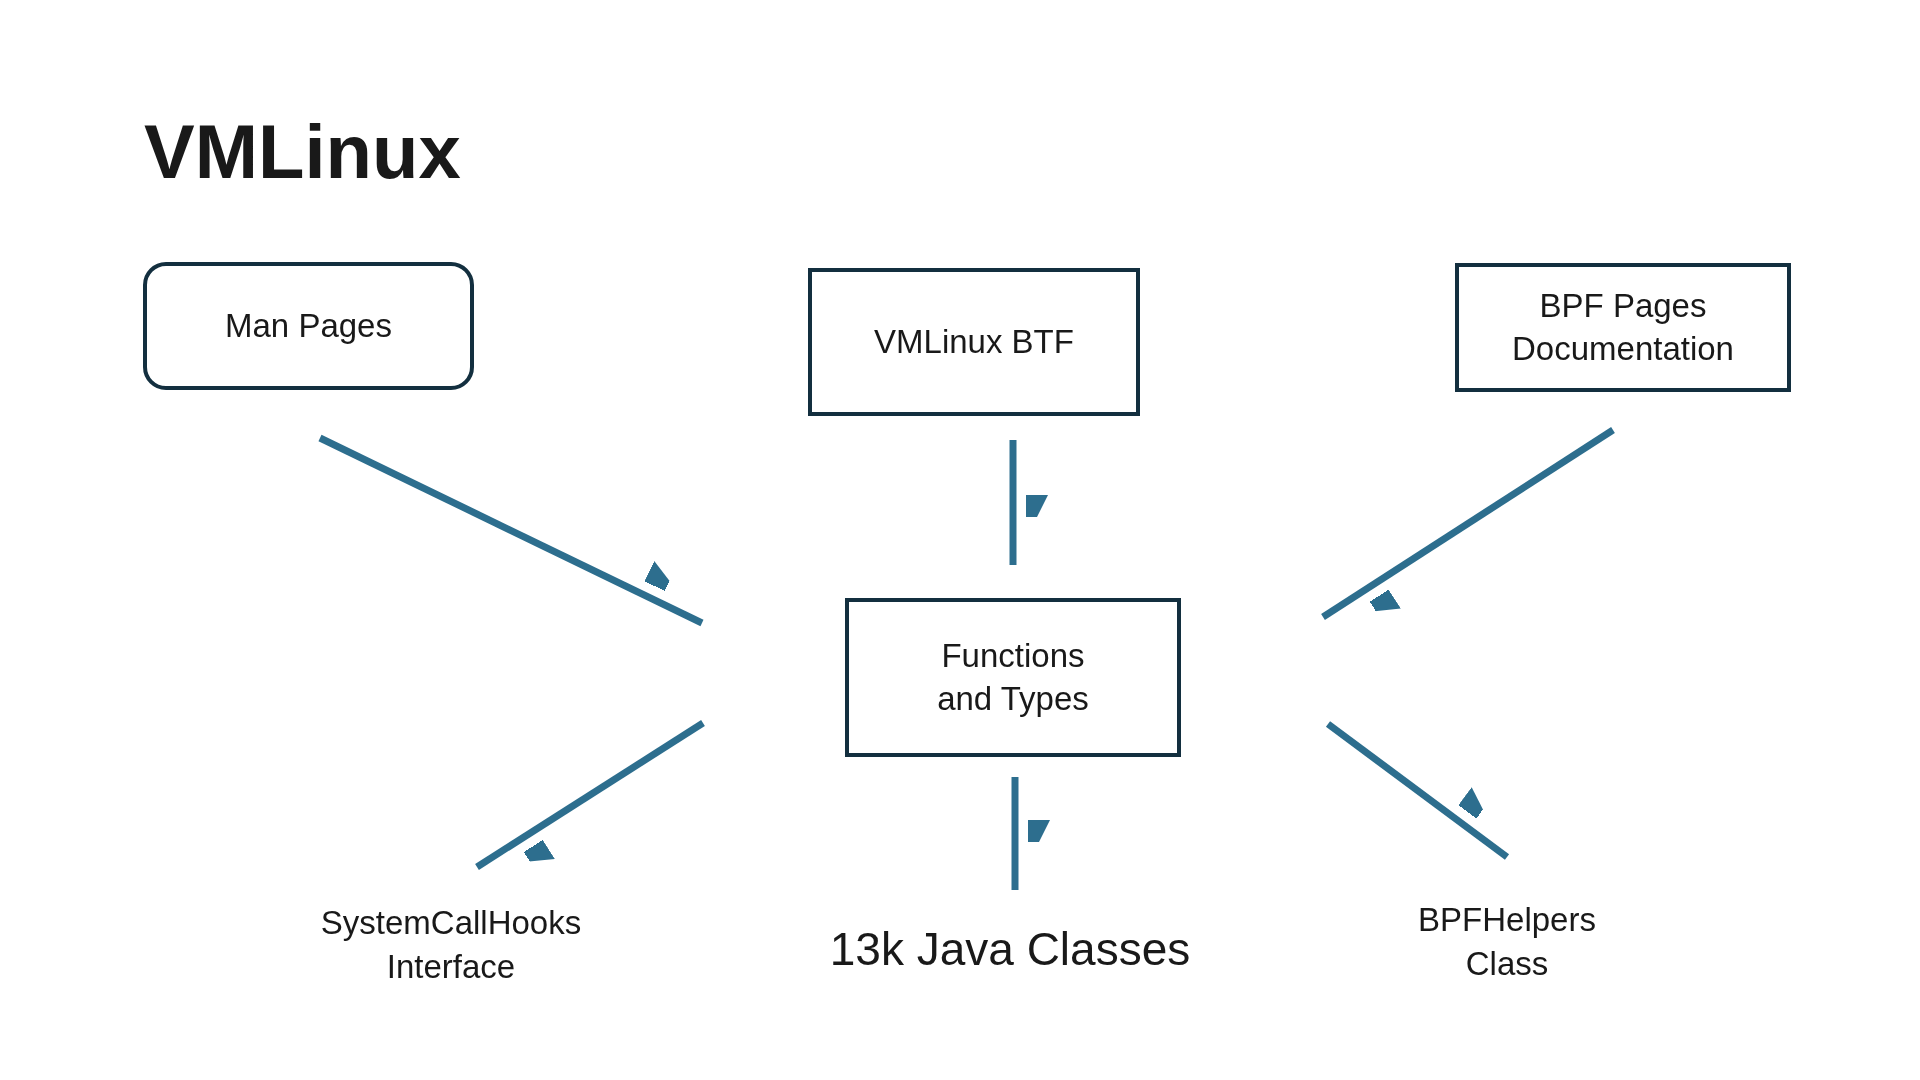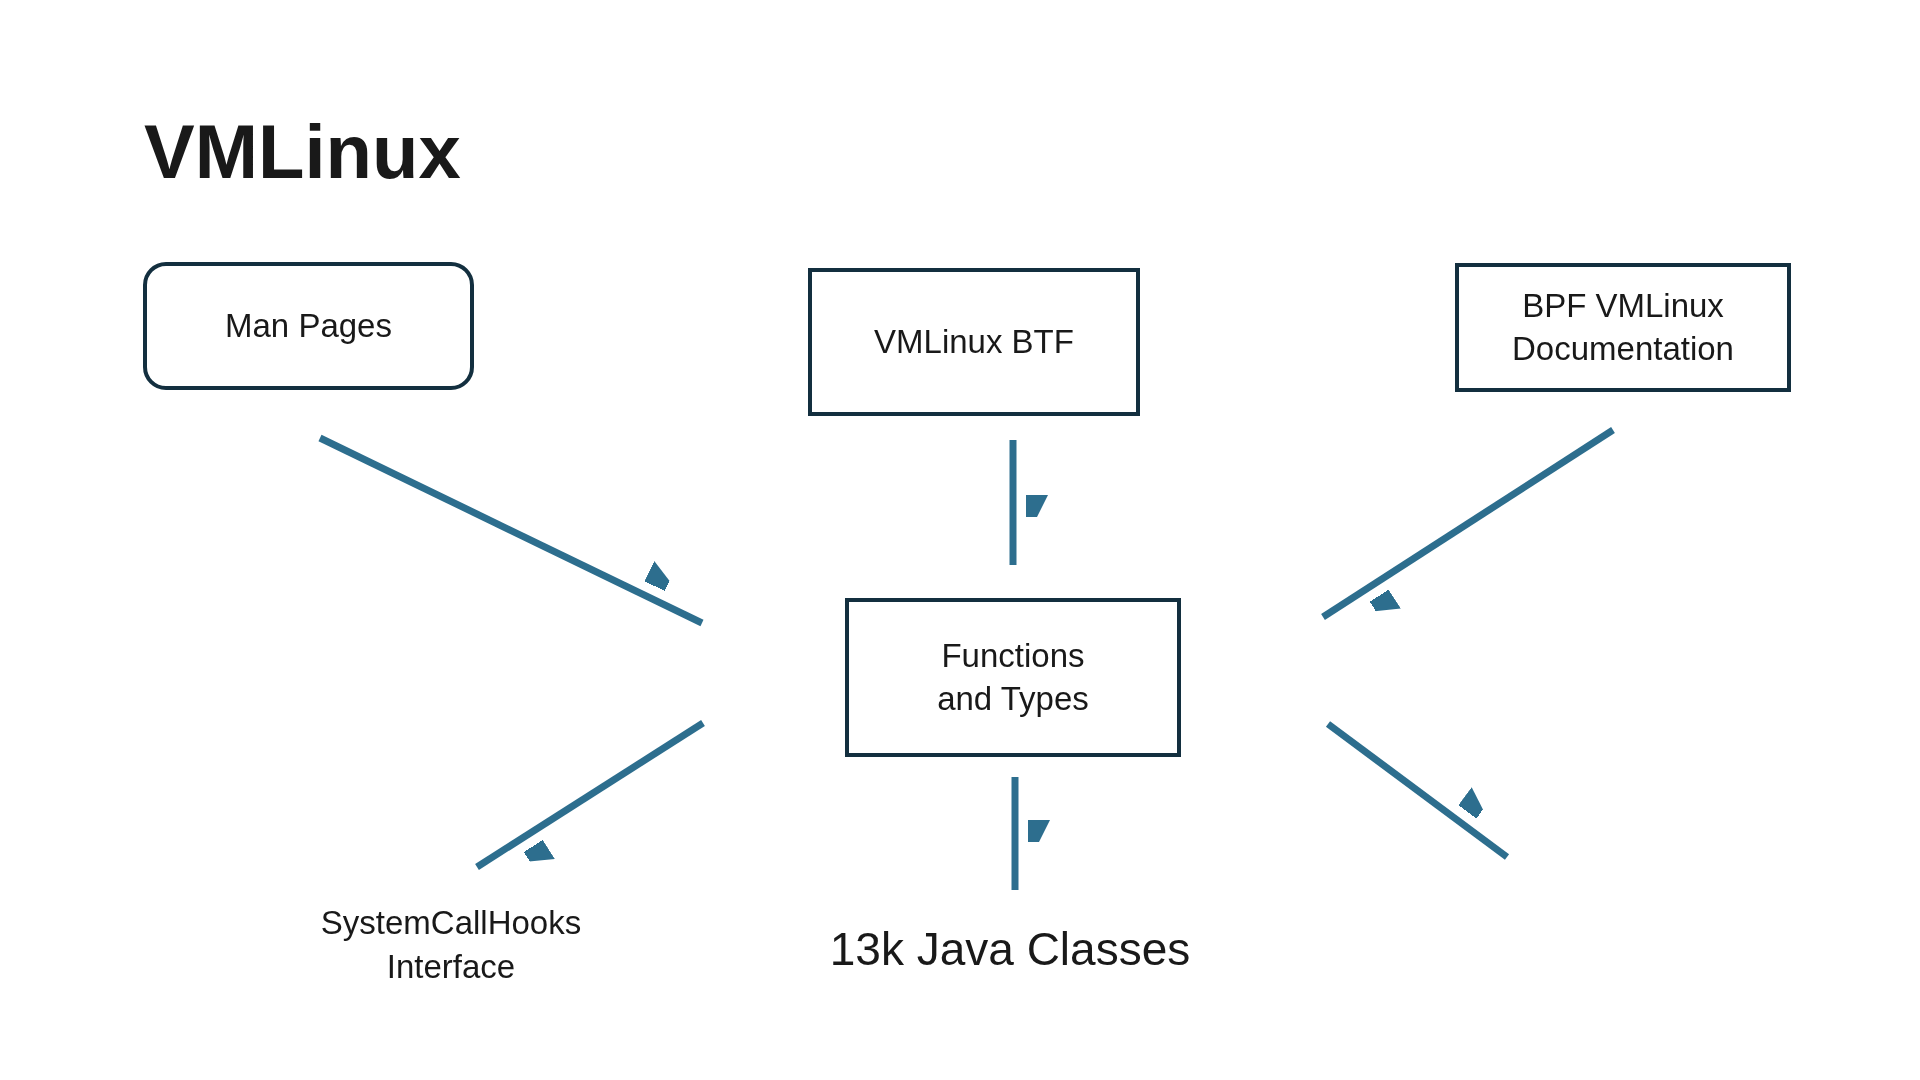--- a/index.html
+++ b/index.html
@@ -99,28 +99,30 @@
 
   <div class="node-box box-man-pages">
     <span>Man Pages</span>
   </div>
 
   <div class="node-box box-vmlinux-btf">
     <span>VMLinux BTF</span>
   </div>
 
   <div class="node-box box-bpf-helper-doc">
-    <span>BPF VMLinux
+    <span>BPF Pages
 Documentation</span>
   </div>
 
   <div class="node-box box-functions-types">
     <span>Functions
 and Types</span>
   </div>
 
   <div class="text-node text-syscall-hooks">SystemCallHooks
 Interface</div>
 
   <div class="text-node text-java-classes">13k Java Classes</div>
 
+  <div class="text-node text-bpfhelpers">BPFHelpers
+Class</div>
 
 </div>
 
 </body></html>

